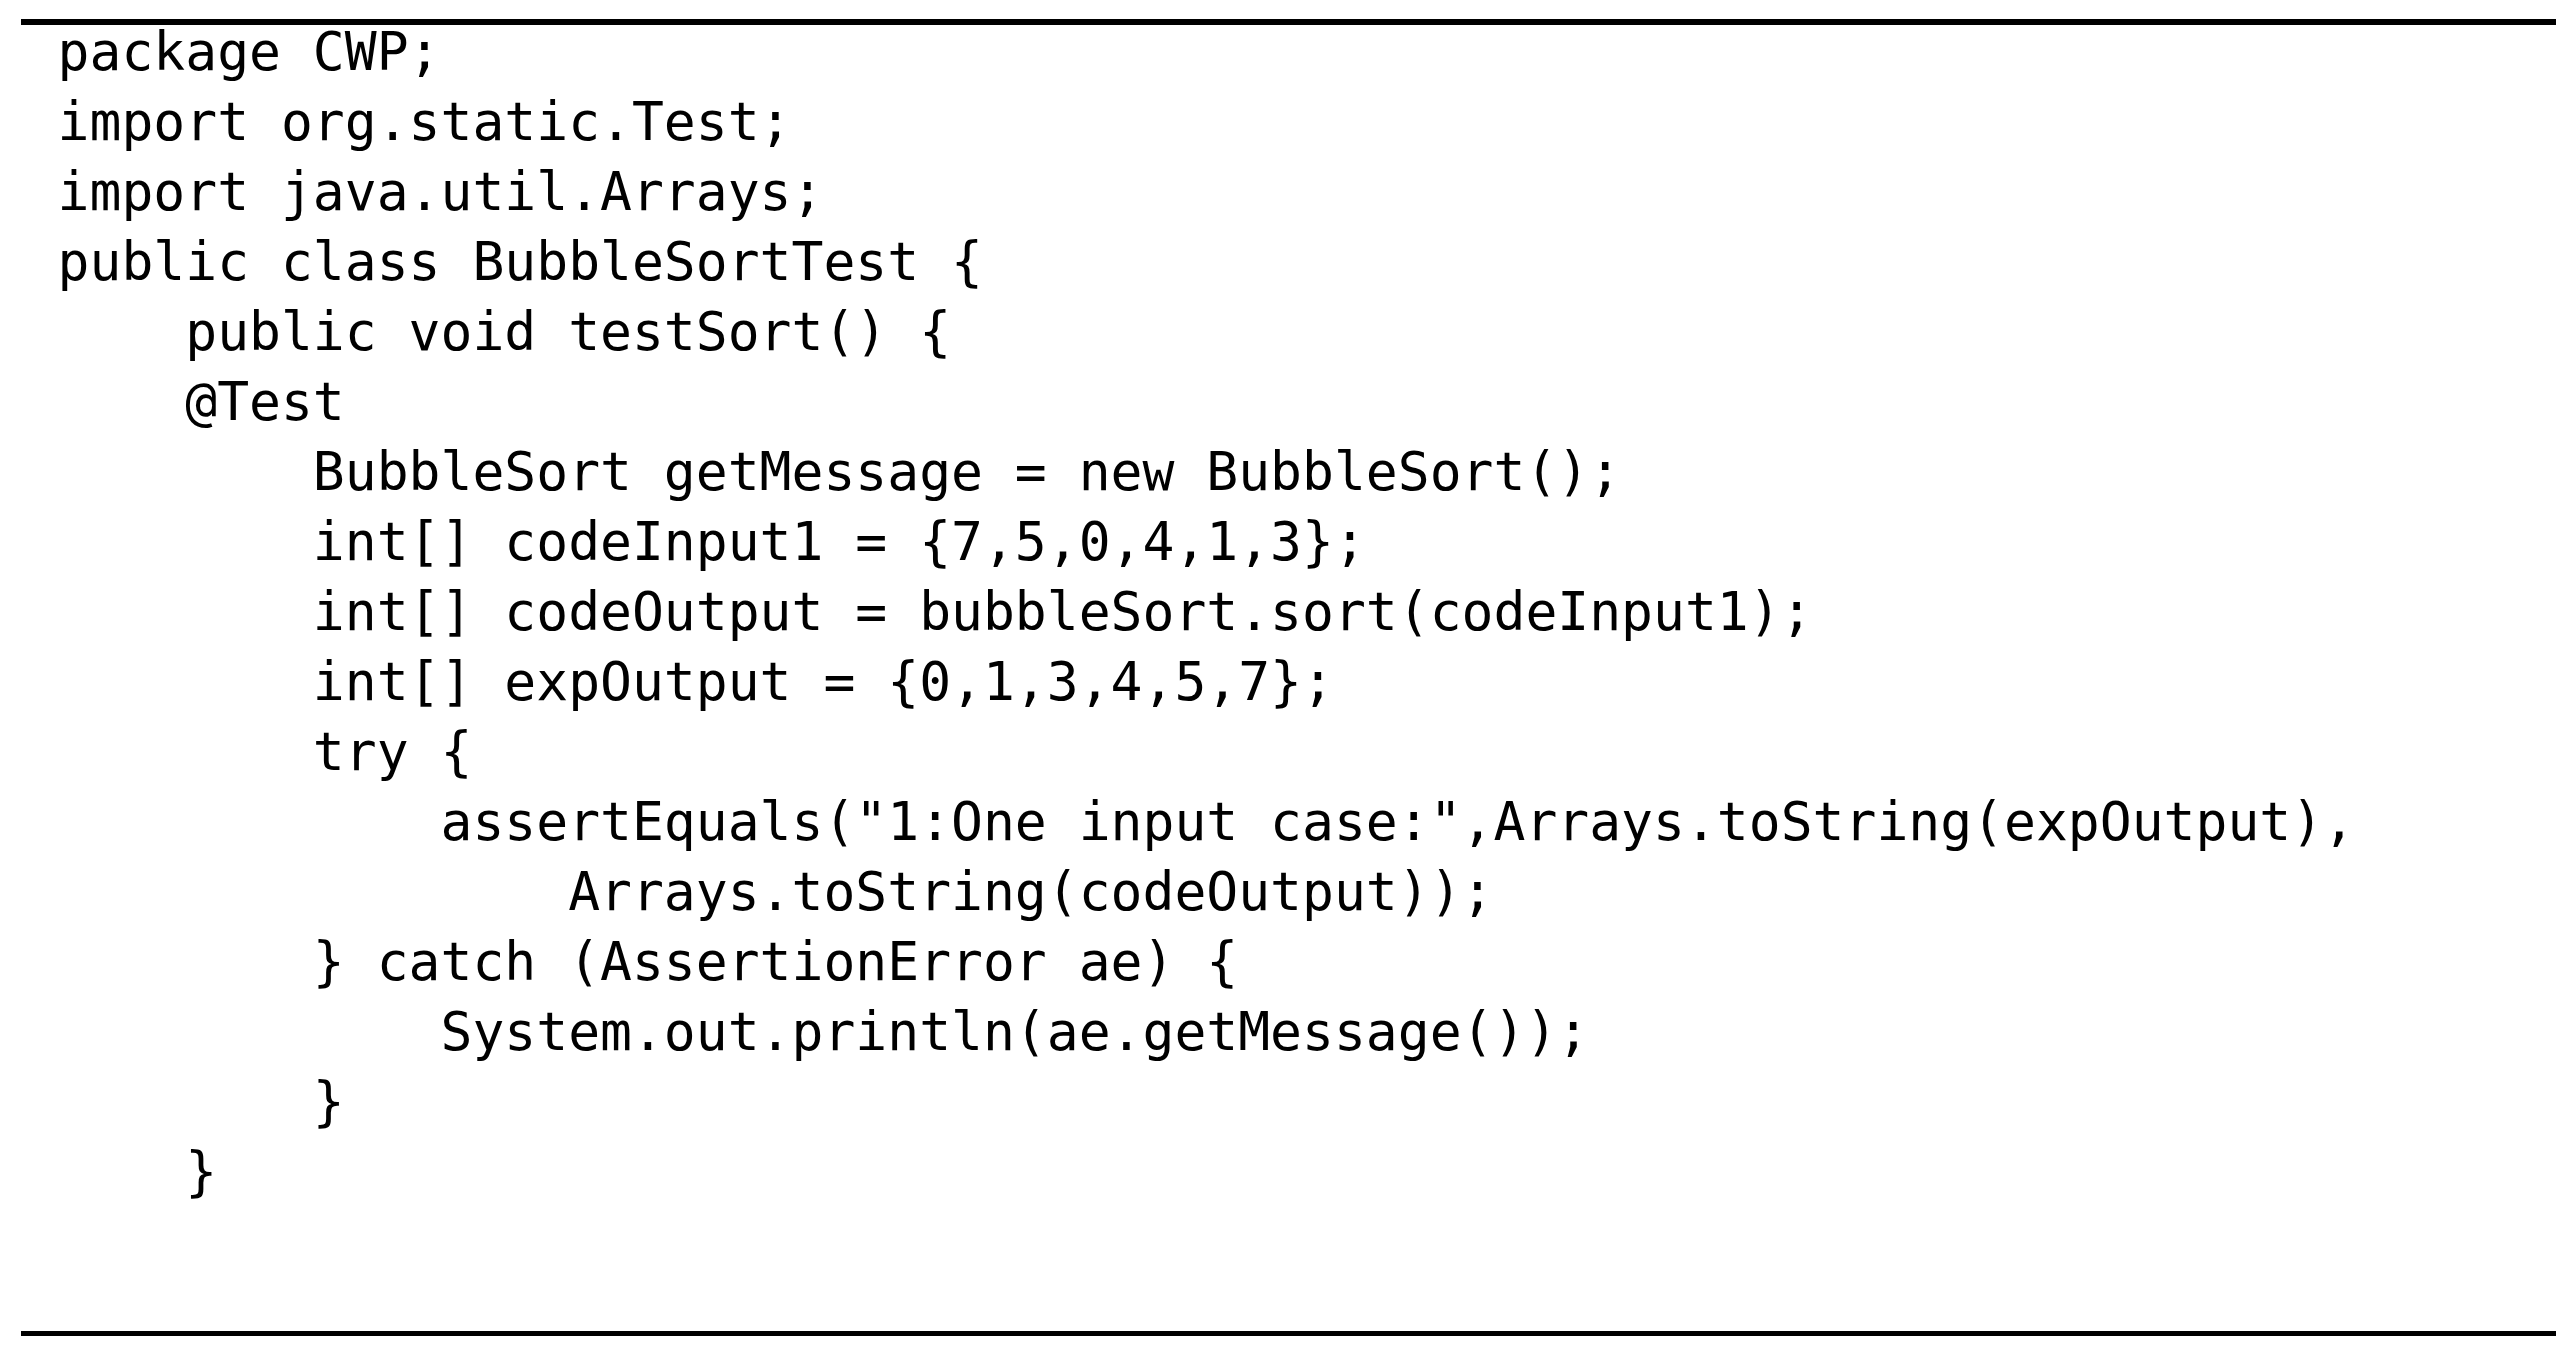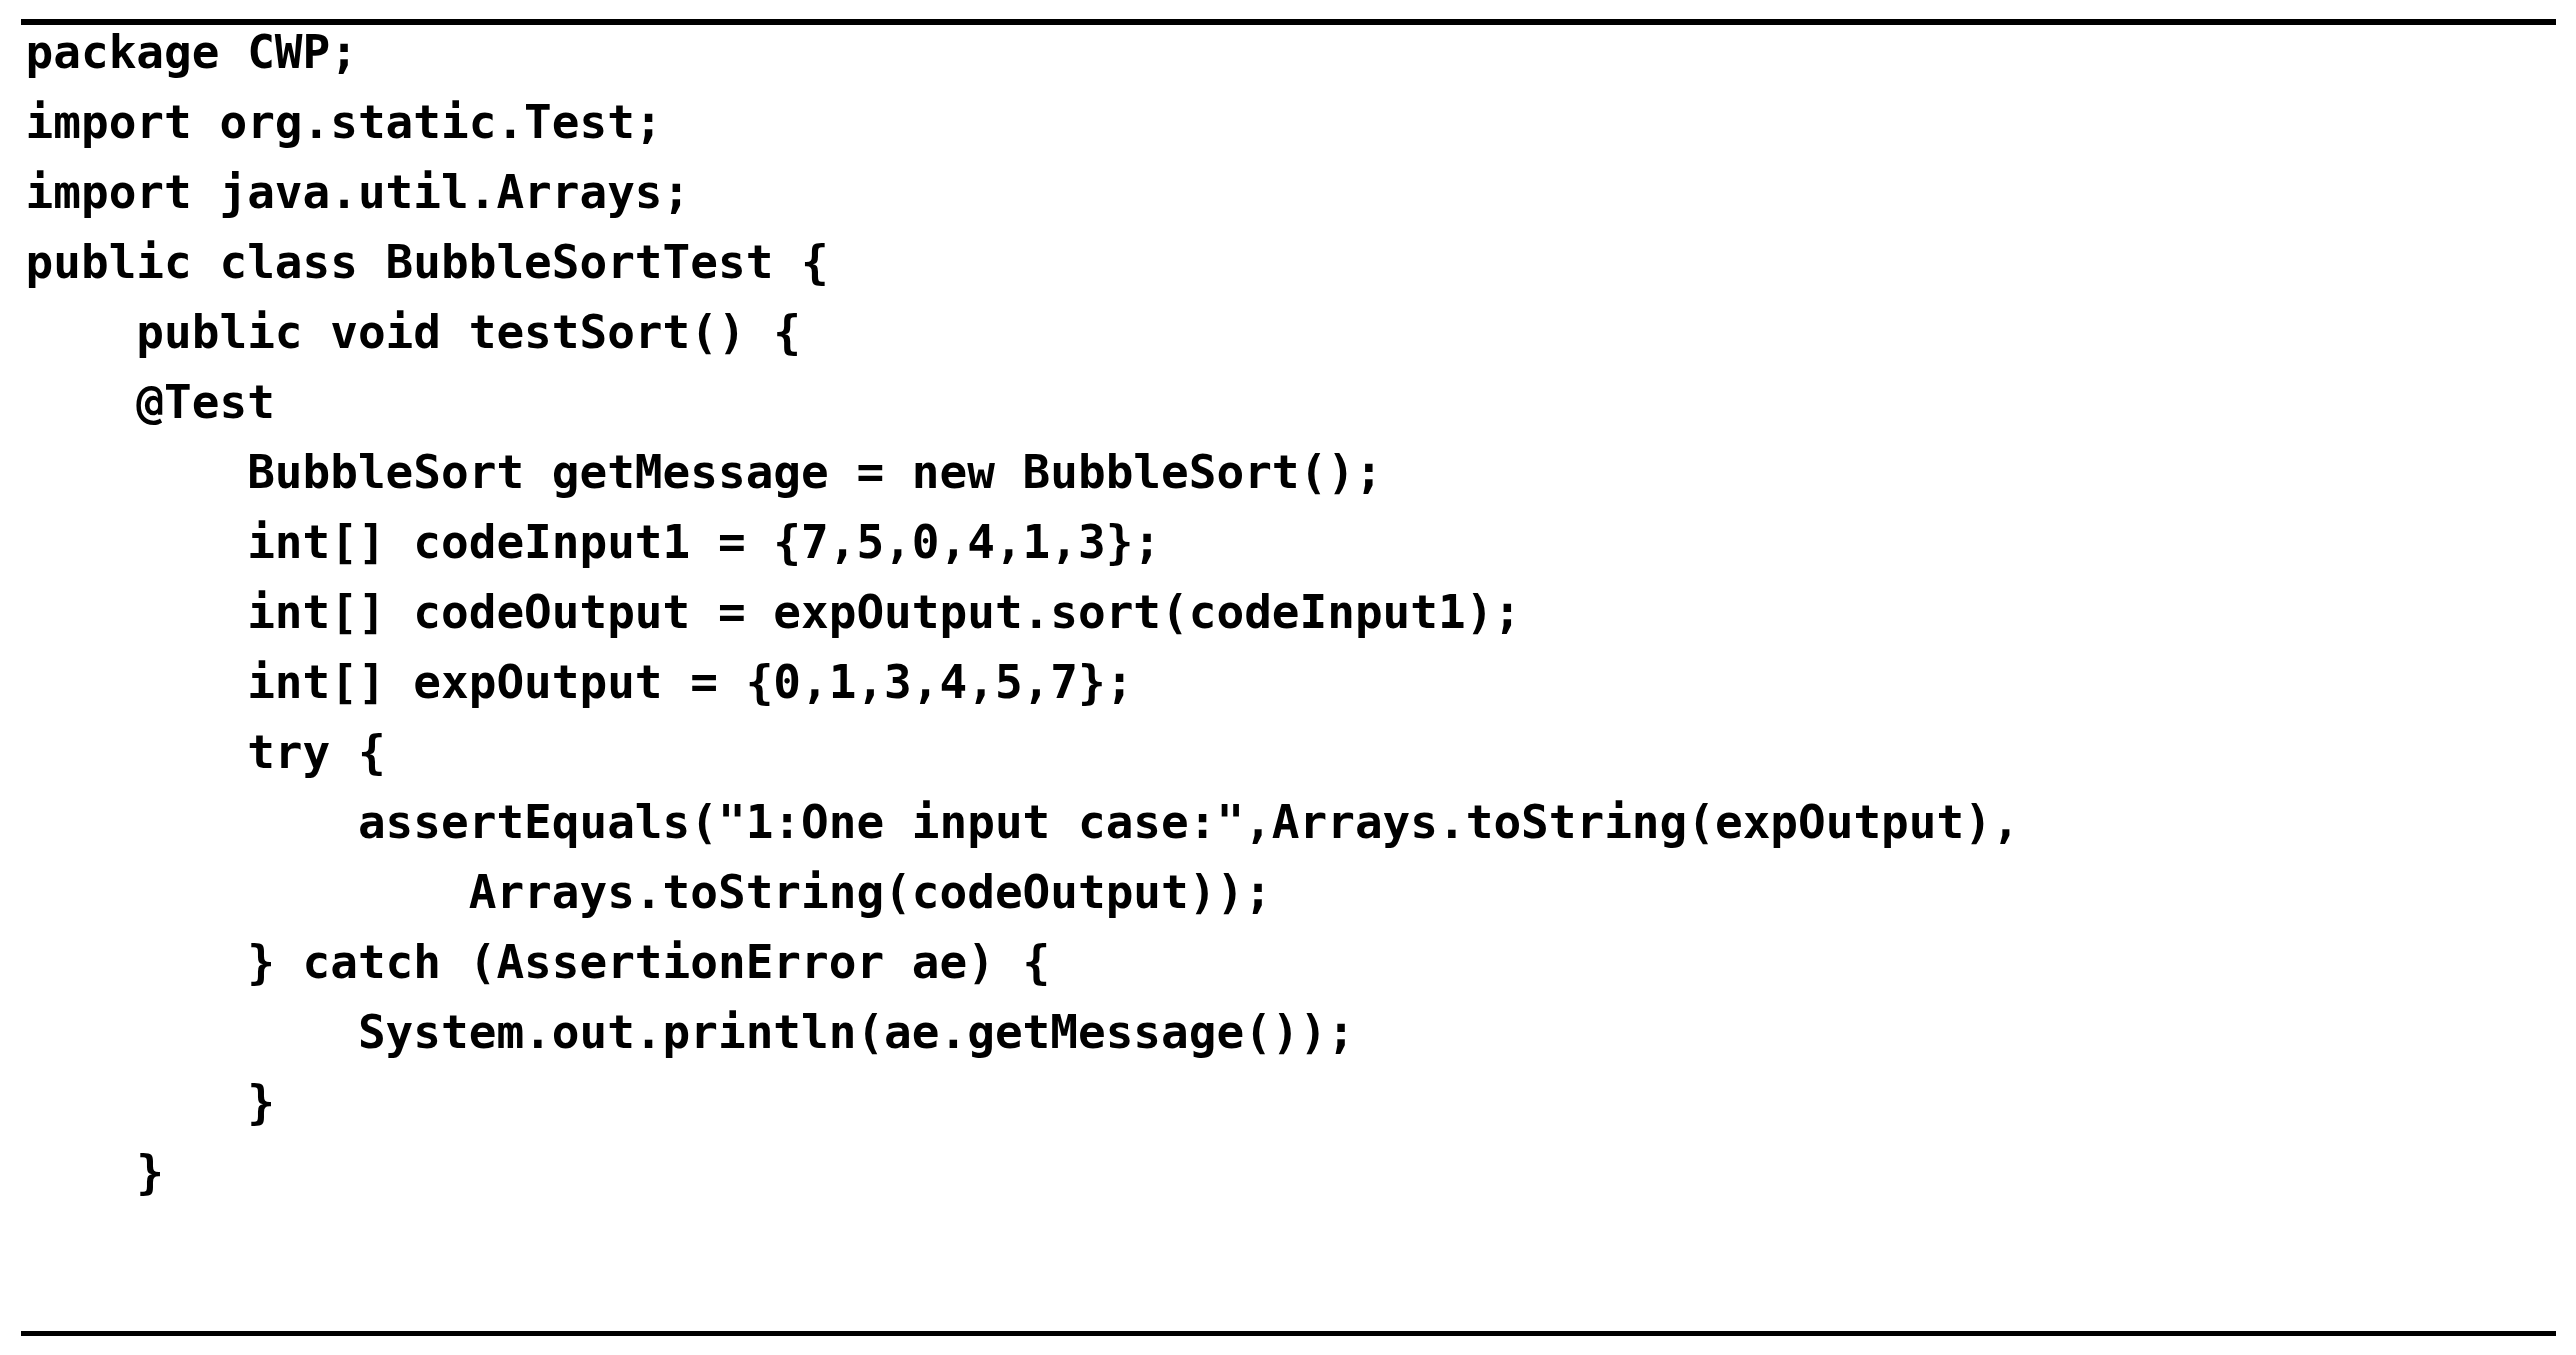--- a/index.html
+++ b/index.html
@@ -39,46 +39,47 @@
     position: absolute;
     left: 25.6px;
     top: 17px;
     width: 2540px;
   }
 
   .code-line {
     display: block;
     height: 70px;
     line-height: 70px;
-    font-size: 46px;
+    font-size: 53px;
     letter-spacing: 0px;
     white-space: pre;
     font-family: "DejaVu Sans Mono", "Liberation Mono", monospace;
-    font-weight: 700;
+    font-weight: 400;
     color: #000000;
+    margin-left: 32px;
     -webkit-font-smoothing: antialiased;
   }
 </style>
 </head>
 <body>
 
 <div class="listing-frame">
 
   <div class="rule rule-top"></div>
 
   <div class="code-block">
     <code class="code-line">package CWP;</code>
     <code class="code-line">import org.static.Test;</code>
     <code class="code-line">import java.util.Arrays;</code>
     <code class="code-line">public class BubbleSortTest {</code>
     <code class="code-line">    public void testSort() {</code>
     <code class="code-line">    @Test</code>
     <code class="code-line">        BubbleSort getMessage = new BubbleSort();</code>
     <code class="code-line">        int[] codeInput1 = {7,5,0,4,1,3};</code>
-    <code class="code-line">        int[] codeOutput = expOutput.sort(codeInput1);</code>
+    <code class="code-line">        int[] codeOutput = bubbleSort.sort(codeInput1);</code>
     <code class="code-line">        int[] expOutput = {0,1,3,4,5,7};</code>
     <code class="code-line">        try {</code>
     <code class="code-line">            assertEquals("1:One input case:",Arrays.toString(expOutput),</code>
     <code class="code-line">                Arrays.toString(codeOutput));</code>
     <code class="code-line">        } catch (AssertionError ae) {</code>
     <code class="code-line">            System.out.println(ae.getMessage());</code>
     <code class="code-line">        }</code>
     <code class="code-line">    }</code>
   </div>
 

